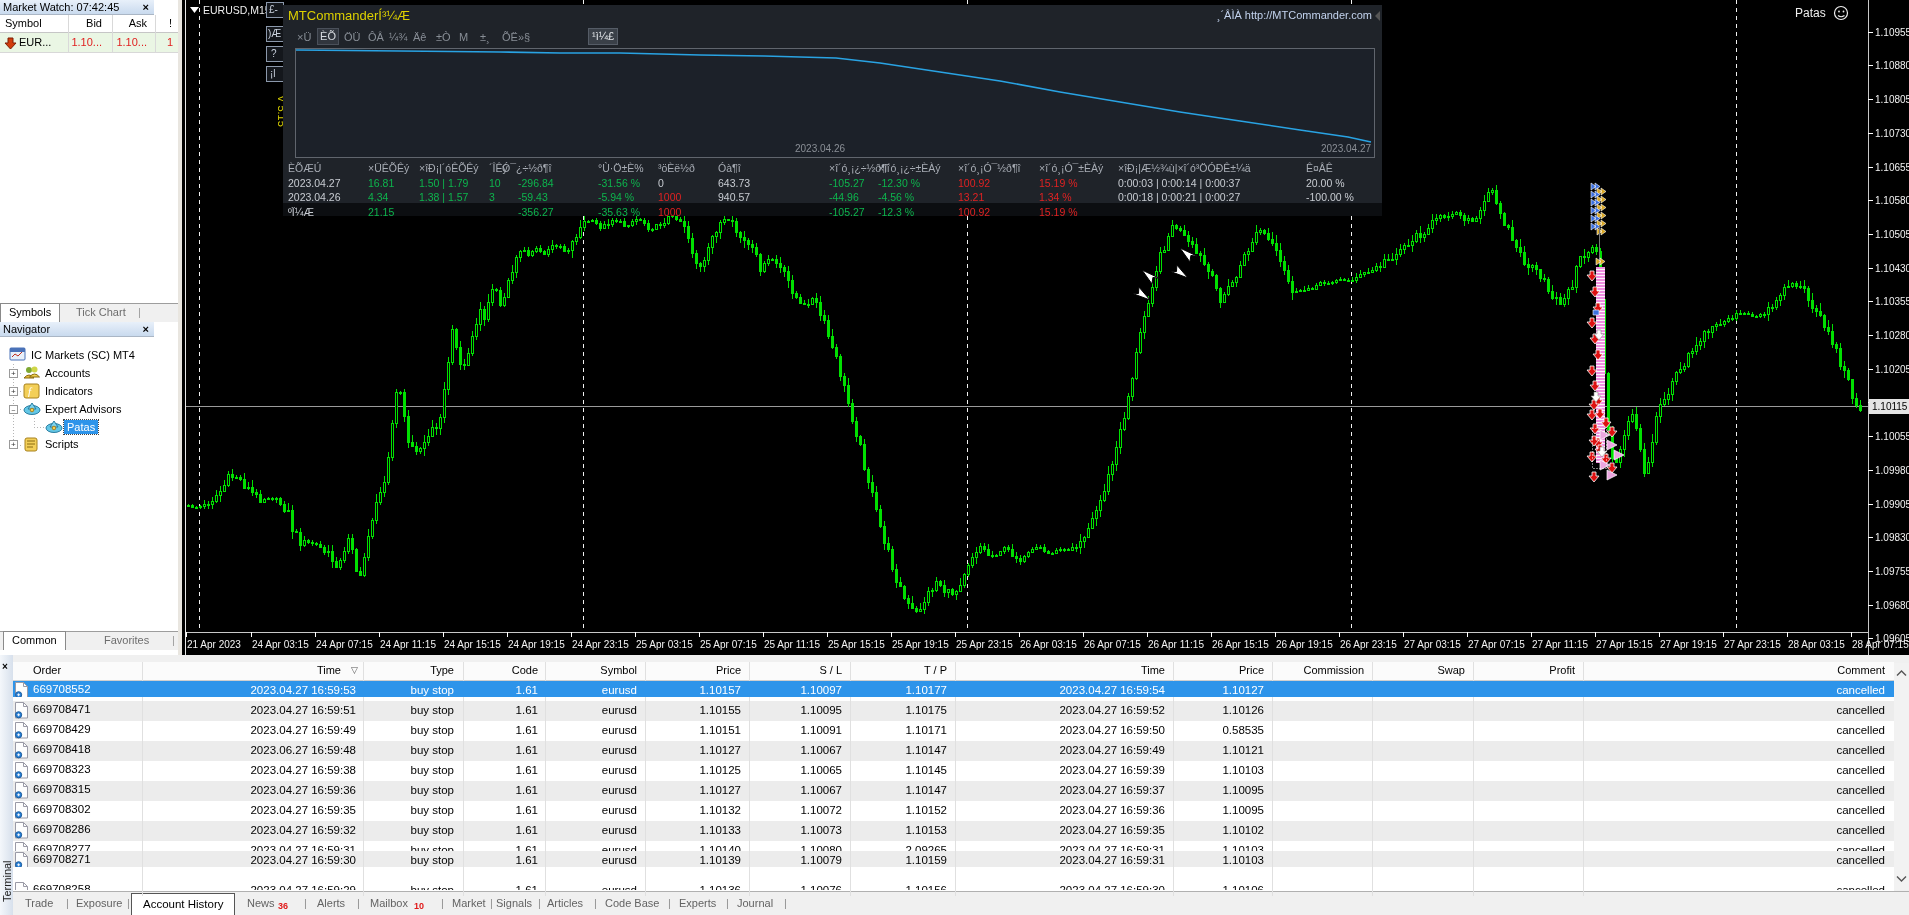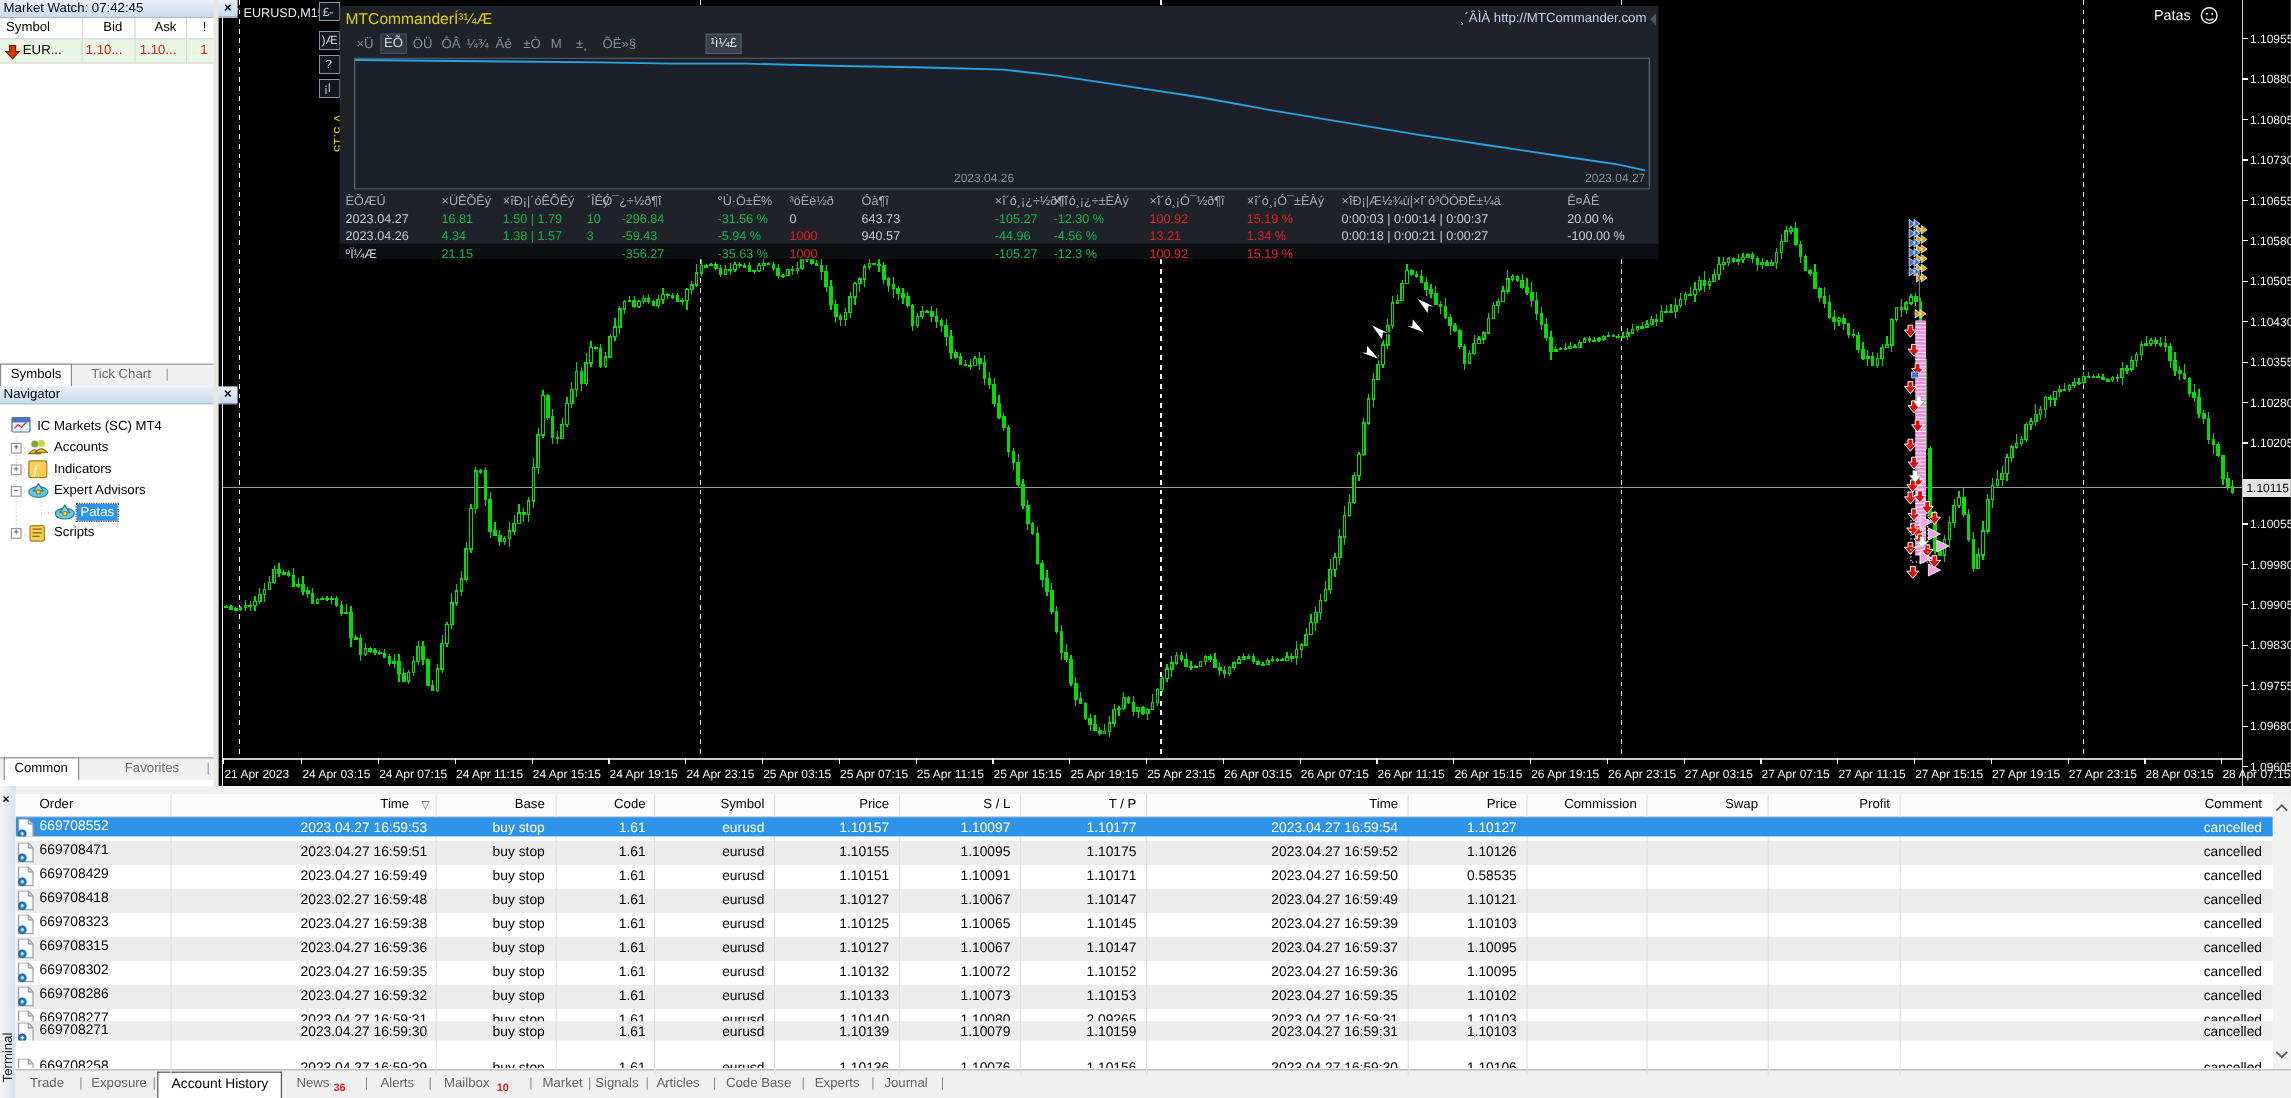--- a/index.html
+++ b/index.html
@@ -1,21 +1,21 @@
 <!DOCTYPE html>
 <html><head><meta charset="utf-8">
 <style>
 *{margin:0;padding:0;box-sizing:border-box}
 html,body{width:1909px;height:915px;overflow:hidden;background:#f0f0f0;
 font-family:"Liberation Sans",sans-serif;-webkit-font-smoothing:antialiased}
 .abs{position:absolute}
 .ax{font:10px "Liberation Sans",sans-serif;fill:#f2f2f2}
 
 #sidebar{position:absolute;left:0;top:0;width:178px;height:655px;background:#fff}
-.ptitle{position:absolute;left:0;width:198px;height:15px;background:linear-gradient(#e8f0fa,#c9daee);
+.ptitle{position:absolute;left:0;width:154px;height:15px;background:linear-gradient(#e8f0fa,#c9daee);
 border-bottom:1px solid #aab6c5;font-size:11px;color:#000;padding:1px 0 0 3px}
 .pclose{position:absolute;right:5px;top:1px;font-size:11px;color:#000;font-weight:bold}
 #mw-head{position:absolute;left:0;top:15px;width:178px;height:18px;background:#fff;border-bottom:1px solid #c6c6c6}
 #mw-head span{position:absolute;top:2px;font-size:11px;color:#000}
 .hsep{position:absolute;top:0;width:1px;height:18px;background:#d9d9d9}
 #mw-row{position:absolute;left:0;top:33px;width:178px;height:20px;background:#eaf6e4;border-bottom:1px solid #d8d8d8}
 #mw-row span{position:absolute;top:3px;font-size:11px}
 .tabrow{position:absolute;left:0;width:178px;height:19px;background:#f0f0f0;border-top:1px solid #9d9d9d}
 .tab-on{position:absolute;top:-1px;background:#fff;border:1px solid #8a8a8a;border-bottom:none;
 height:19px;font-size:11px;color:#000;padding:2px 8px 0 8px}
@@ -435,21 +435,21 @@
       <div class="vsep" style="left:942px"></div>
       <div class="vsep" style="left:1160px"></div>
       <div class="vsep" style="left:1259px"></div>
       <div class="vsep" style="left:1359px"></div>
       <div class="vsep" style="left:1460px"></div>
       <div class="vsep" style="left:1570px"></div>
     <div id="thead">
         <div class="tleft" style="font-weight:normal">Order</div>
         <div class="tcell " style="right:1553px">Time</div>
         <div class="sortg">▽</div>
-        <div class="tcell " style="right:1440px">Base</div>
+        <div class="tcell " style="right:1440px">Type</div>
         <div class="tcell " style="right:1356px">Code</div>
         <div class="tcell " style="right:1257px">Symbol</div>
         <div class="tcell " style="right:1153px">Price</div>
         <div class="tcell " style="right:1052px">S / L</div>
         <div class="tcell " style="right:947px">T / P</div>
         <div class="tcell " style="right:729px">Time</div>
         <div class="tcell " style="right:630px">Price</div>
         <div class="tcell " style="right:530px">Commission</div>
         <div class="tcell " style="right:429px">Swap</div>
         <div class="tcell " style="right:319px">Profit</div>
@@ -513,21 +513,21 @@
         <div class="tcell " style="right:9px">cancelled</div>
       </div>
       <div class="trow alt" style="top:79px;height:20px">
         <svg class="dic" width="15" height="17" viewBox="0 0 15 17">
           <path d="M1.5 .5h8l4 4v11.5h-12z" fill="#fdfdfd" stroke="#9a9aa6"></path>
           <path d="M9.5 .5v4h4" fill="none" stroke="#9a9aa6"></path>
           <circle cx="4.6" cy="12.8" r="3.1" fill="#2a7fd4" stroke="#1c5ea0"></circle>
           <path d="M3.2 12.8h2.8M4.6 11.4v2.8" stroke="#fff" stroke-width="0.9"></path>
         </svg>
         <div class="tleft">669708418</div>
-        <div class="tcell " style="right:1538px">2023.02.27 16:59:48</div>
+        <div class="tcell " style="right:1538px">2023.06.27 16:59:48</div>
         <div class="tcell " style="right:1440px">buy stop</div>
         <div class="tcell " style="right:1356px">1.61</div>
         <div class="tcell " style="right:1257px">eurusd</div>
         <div class="tcell " style="right:1153px">1.10127</div>
         <div class="tcell " style="right:1052px">1.10067</div>
         <div class="tcell " style="right:947px">1.10147</div>
         <div class="tcell " style="right:729px">2023.04.27 16:59:49</div>
         <div class="tcell " style="right:630px">1.10121</div>
         <div class="tcell " style="right:9px">cancelled</div>
       </div>

